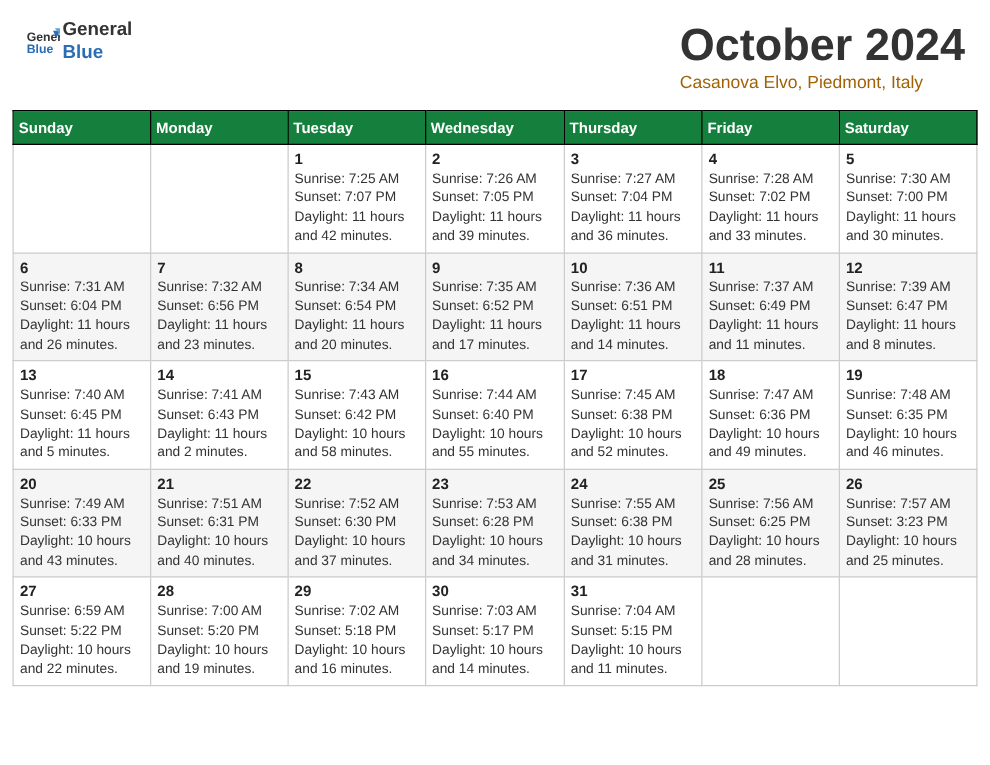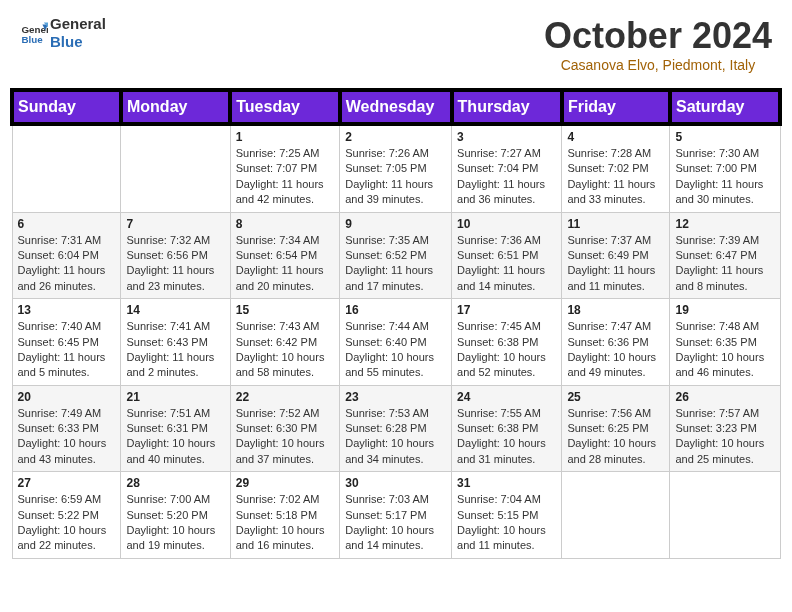--- a/index.html
+++ b/index.html
@@ -26,44 +26,44 @@
       font-size: 15px;
       font-weight: bold;
       color: #333;
       line-height: 1.2;
     }
     .logo-icon {
       width: 28px;
       height: 28px;
     }
     .title-block {
-      text-align: center;
+      text-align: left;
     }
     .month-title {
       font-size: 36px;
       font-weight: bold;
       color: #333;
     }
     .subtitle {
       font-size: 14px;
       color: #a16207;
     }
     .calendar {
       width: 100%;
       border-collapse: collapse;
       font-size: 11px;
     }
     .calendar th {
-      background-color: #6d28d9;
+      background-color: #15803d;
       color: white;
       padding: 6px 4px;
       text-align: left;
-      font-size: 16px;
+      font-size: 12px;
       font-weight: bold;
-      border: 4px solid #000000;
+      border: 1px solid #000000;
     }
     .calendar td {
       border: 1px solid #ccc;
       padding: 4px 5px;
       vertical-align: top;
       width: 113px;
       min-height: 80px;
       background: #fff;
     }
     .calendar tr:nth-child(even) td {

